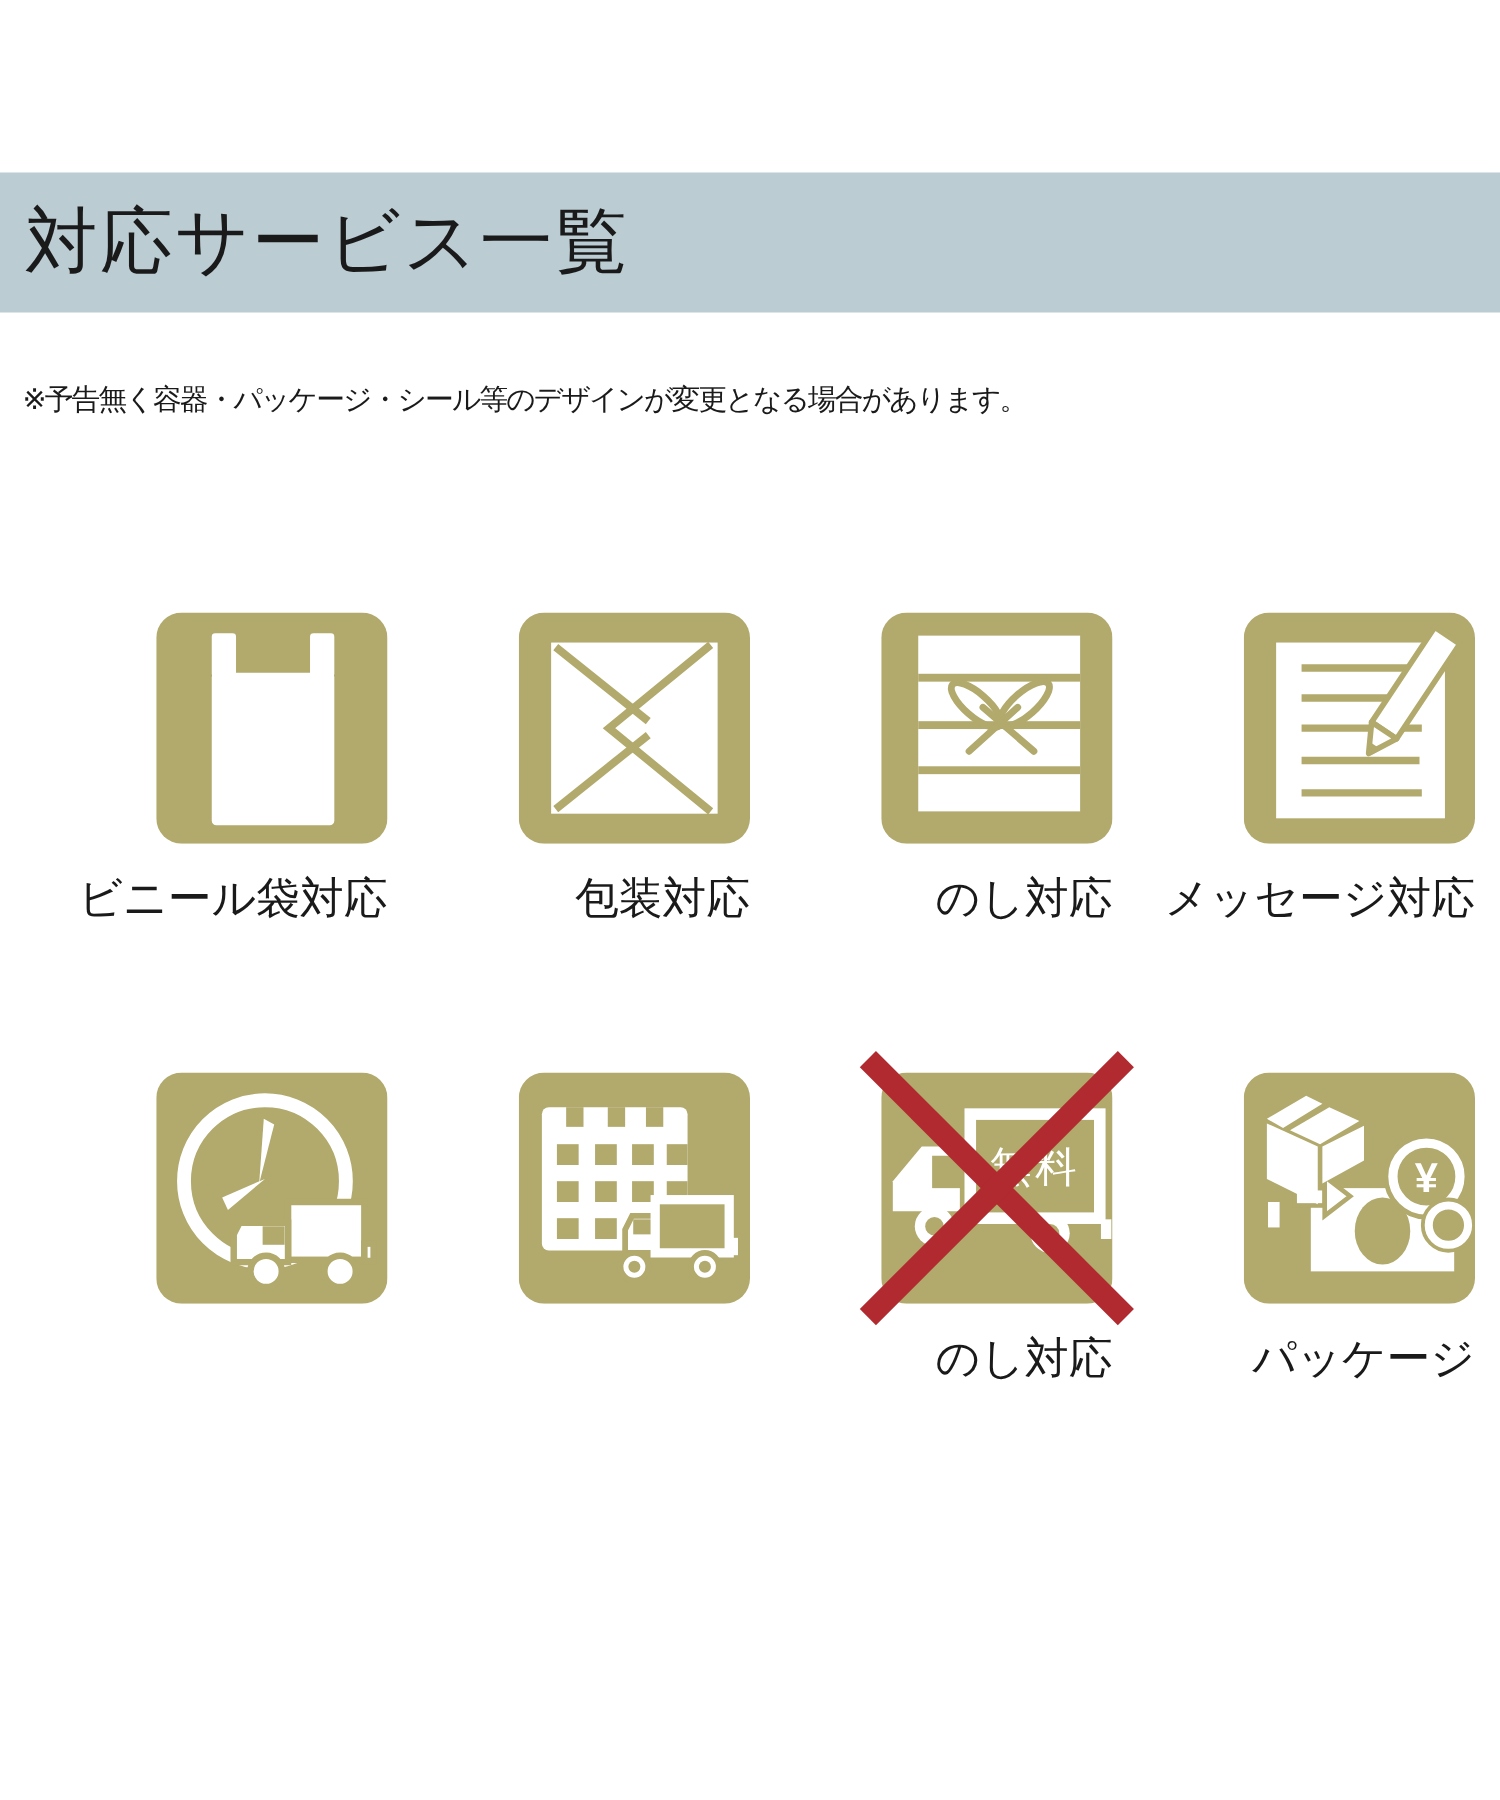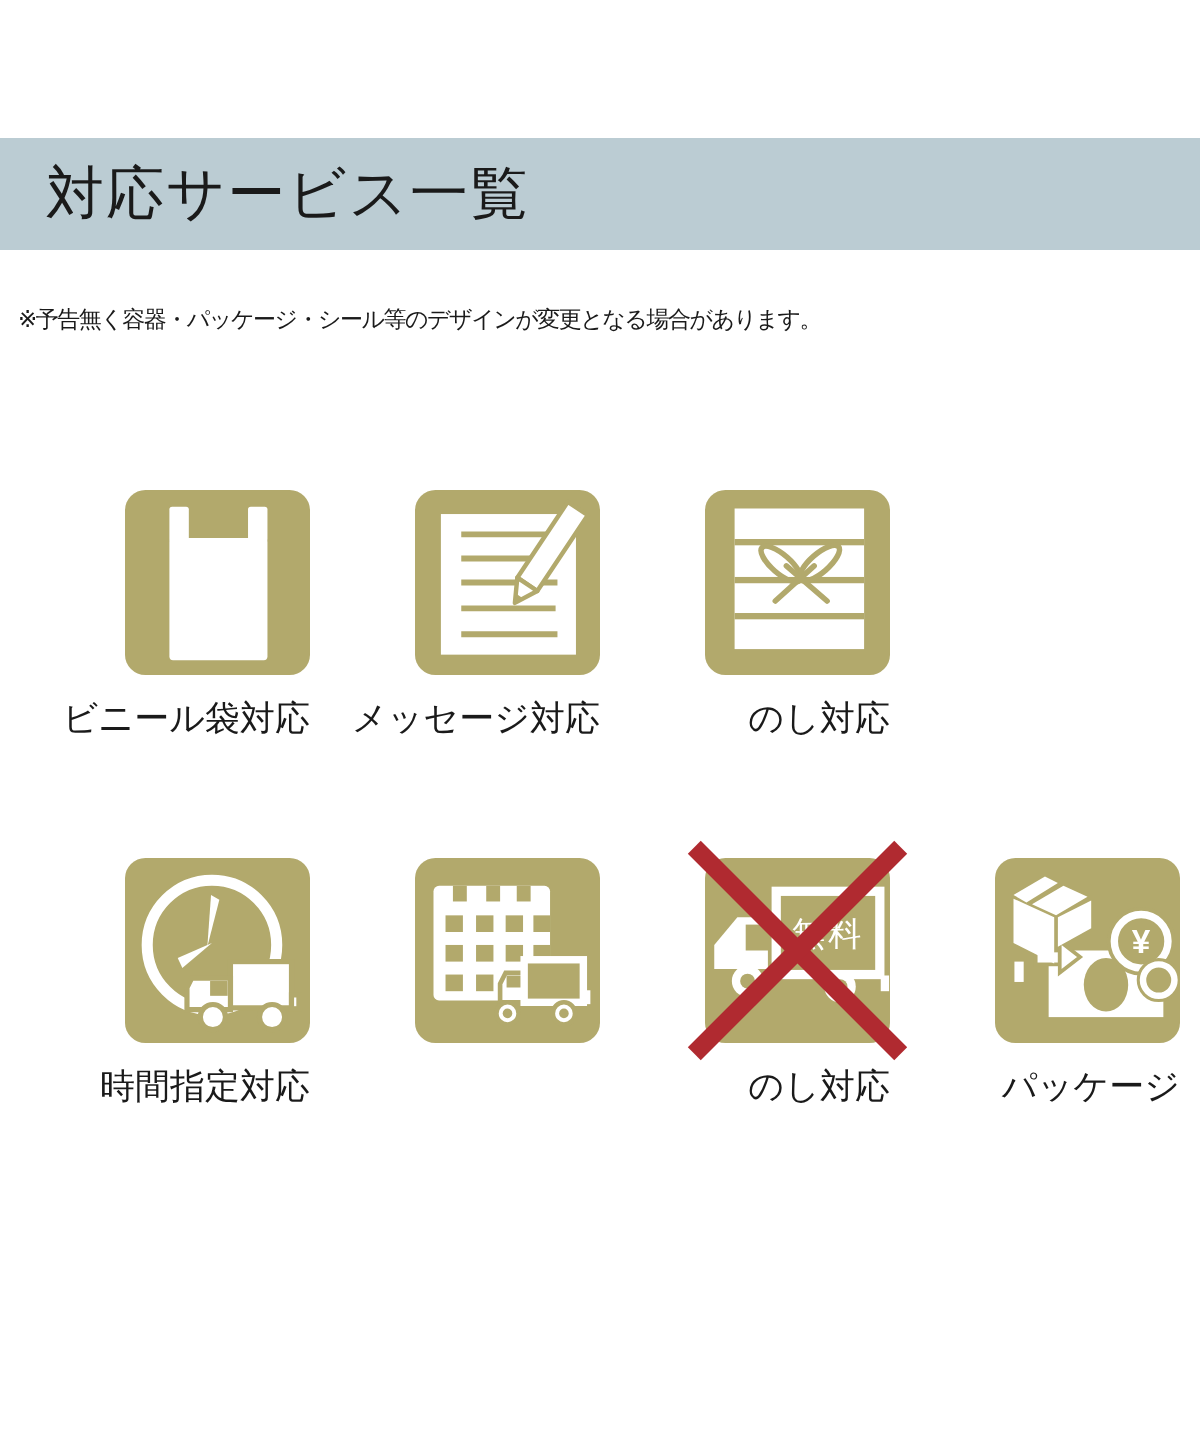--- a/index.html
+++ b/index.html
@@ -11,21 +11,21 @@
   html,body{margin:0;padding:0;background:#fff;}
   .page{
     position:relative;width:1200px;height:1440px;background:#fff;overflow:hidden;
     font-family:"Liberation Sans","DejaVu Sans",sans-serif;color:var(--ink);
   }
   .band{
     position:absolute;top:138px;left:0;width:1200px;height:112px;
     background:var(--band);display:flex;align-items:center;
   }
   .band h1{
-    margin:0;padding-left:46px;font-size:58px;font-weight:500;
+    margin:0;padding-left:20px;font-size:58px;font-weight:500;
     letter-spacing:2px;color:var(--ink);white-space:nowrap;
   }
   .note{
     position:absolute;top:304px;left:18px;margin:0;
     font-size:23px;letter-spacing:-1.5px;white-space:nowrap;color:var(--ink);
   }
   .row{position:absolute;left:20px;width:1160px;display:flex;}
   .row1{top:490px;}
   .row2{top:858px;}
   .cell{width:290px;display:flex;flex-direction:column;align-items:flex-end;}
@@ -60,20 +60,55 @@
           <g>
             <rect x="24" y="26" width="53" height="66" rx="2" fill="#fff"></rect>
             <rect x="24" y="9" width="10.5" height="19" rx="1.5" fill="#fff"></rect>
             <rect x="66.5" y="9" width="10.5" height="19" rx="1.5" fill="#fff"></rect>
           </g>
         </svg>
       </div>
       <div class="label">ビニール袋対応</div>
     </div>
 
+    <div class="cell">
+      <div class="icon-wrap">
+        <svg class="icon" viewBox="0 0 100 100">
+          <rect x="0" y="0" width="100" height="100" rx="11" fill="var(--gold)"></rect>
+          <rect x="14" y="13" width="72" height="74" fill="#fff"></rect>
+          <g fill="none" stroke="var(--gold)" stroke-width="3.4">
+            <polyline points="83,14 39,50 83,86"></polyline>
+            <line x1="16" y1="15" x2="56" y2="47"></line>
+            <line x1="16" y1="85" x2="56" y2="53"></line>
+          </g>
+        </svg>
+      </div>
+      <div class="label">包装対応</div>
+    </div>
+
+    <div class="cell">
+      <div class="icon-wrap">
+        <svg class="icon" viewBox="0 0 100 100">
+          <rect x="0" y="0" width="100" height="100" rx="11" fill="var(--gold)"></rect>
+          <rect x="16" y="10" width="70" height="76" fill="#fff"></rect>
+          <g fill="var(--gold)">
+            <rect x="16" y="26.5" width="70" height="3.4"></rect>
+            <rect x="16" y="47" width="70" height="3.4"></rect>
+            <rect x="16" y="66.5" width="70" height="3.4"></rect>
+          </g>
+          <g fill="none" stroke="var(--gold)" stroke-width="3" stroke-linecap="round">
+            <ellipse cx="41" cy="40" rx="13.5" ry="5" transform="rotate(41 41 40)"></ellipse>
+            <ellipse cx="62" cy="39.5" rx="13.5" ry="5" transform="rotate(-41 62 39.5)"></ellipse>
+            <path d="M59,41 L38,60"></path>
+            <path d="M44,41 L66,60"></path>
+          </g>
+        </svg>
+      </div>
+      <div class="label">のし対応</div>
+    </div>
 
     <div class="cell">
       <div class="icon-wrap">
         <svg class="icon" viewBox="0 0 100 100">
           <rect x="0" y="0" width="100" height="100" rx="11" fill="var(--gold)"></rect>
           <rect x="14" y="13" width="73" height="76" fill="#fff"></rect>
           <g stroke="var(--gold)" stroke-width="3.2">
             <line x1="25" y1="24" x2="74" y2="24"></line>
             <line x1="25" y1="37" x2="67" y2="37"></line>
             <line x1="25" y1="50" x2="77" y2="50"></line>
@@ -83,41 +118,20 @@
           <g stroke="var(--gold)" stroke-width="2.4" stroke-linejoin="round">
             <polygon points="82.6,6.4 93.4,13.6 66.1,54.6 55.3,47.4" fill="#fff"></polygon>
             <polygon points="55.3,47.4 66.1,54.6 54,61" fill="#fff"></polygon>
             <polygon points="54.7,56.1 58.3,58.5 54,61" fill="var(--gold)" stroke="none"></polygon>
           </g>
         </svg>
       </div>
       <div class="label">メッセージ対応</div>
     </div>
 
-    <div class="cell">
-      <div class="icon-wrap">
-        <svg class="icon" viewBox="0 0 100 100">
-          <rect x="0" y="0" width="100" height="100" rx="11" fill="var(--gold)"></rect>
-          <rect x="16" y="10" width="70" height="76" fill="#fff"></rect>
-          <g fill="var(--gold)">
-            <rect x="16" y="26.5" width="70" height="3.4"></rect>
-            <rect x="16" y="47" width="70" height="3.4"></rect>
-            <rect x="16" y="66.5" width="70" height="3.4"></rect>
-          </g>
-          <g fill="none" stroke="var(--gold)" stroke-width="3" stroke-linecap="round">
-            <ellipse cx="41" cy="40" rx="13.5" ry="5" transform="rotate(41 41 40)"></ellipse>
-            <ellipse cx="62" cy="39.5" rx="13.5" ry="5" transform="rotate(-41 62 39.5)"></ellipse>
-            <path d="M59,41 L38,60"></path>
-            <path d="M44,41 L66,60"></path>
-          </g>
-        </svg>
-      </div>
-      <div class="label">のし対応</div>
-    </div>
-
   </div>
 
   <div class="row row2">
 
     <div class="cell">
       <div class="icon-wrap">
         <svg class="icon" viewBox="0 0 100 100">
           <rect x="0" y="0" width="100" height="100" rx="11" fill="var(--gold)"></rect>
           <g>
             <circle cx="47" cy="47" r="35" fill="none" stroke="#fff" stroke-width="6"></circle>
@@ -127,21 +141,20 @@
           <g fill="#fff" stroke="var(--gold)" stroke-width="2.8">
             <rect x="57" y="56" width="33" height="25"></rect>
             <polygon points="36,65 57,65 57,82 33.5,82 33.5,70"></polygon>
             <rect x="90" y="74" width="4" height="7.5"></rect>
             <circle cx="47.5" cy="86" r="6.8"></circle>
             <circle cx="79.5" cy="86" r="6.8"></circle>
           </g>
           <rect x="46" y="66.5" width="9.5" height="8" fill="var(--gold)"></rect>
         </svg>
       </div>
-      <div class="label">時間指定対応</div>
     </div>
 
     <div class="cell">
       <div class="icon-wrap">
         <svg class="icon" viewBox="0 0 100 100">
           <rect x="0" y="0" width="100" height="100" rx="11" fill="var(--gold)"></rect>
           <g>
             <rect x="10" y="15" width="63" height="62" rx="3" fill="#fff"></rect>
             <g fill="var(--gold)">
               <rect x="20.5" y="15" width="7.5" height="8.5"></rect>

